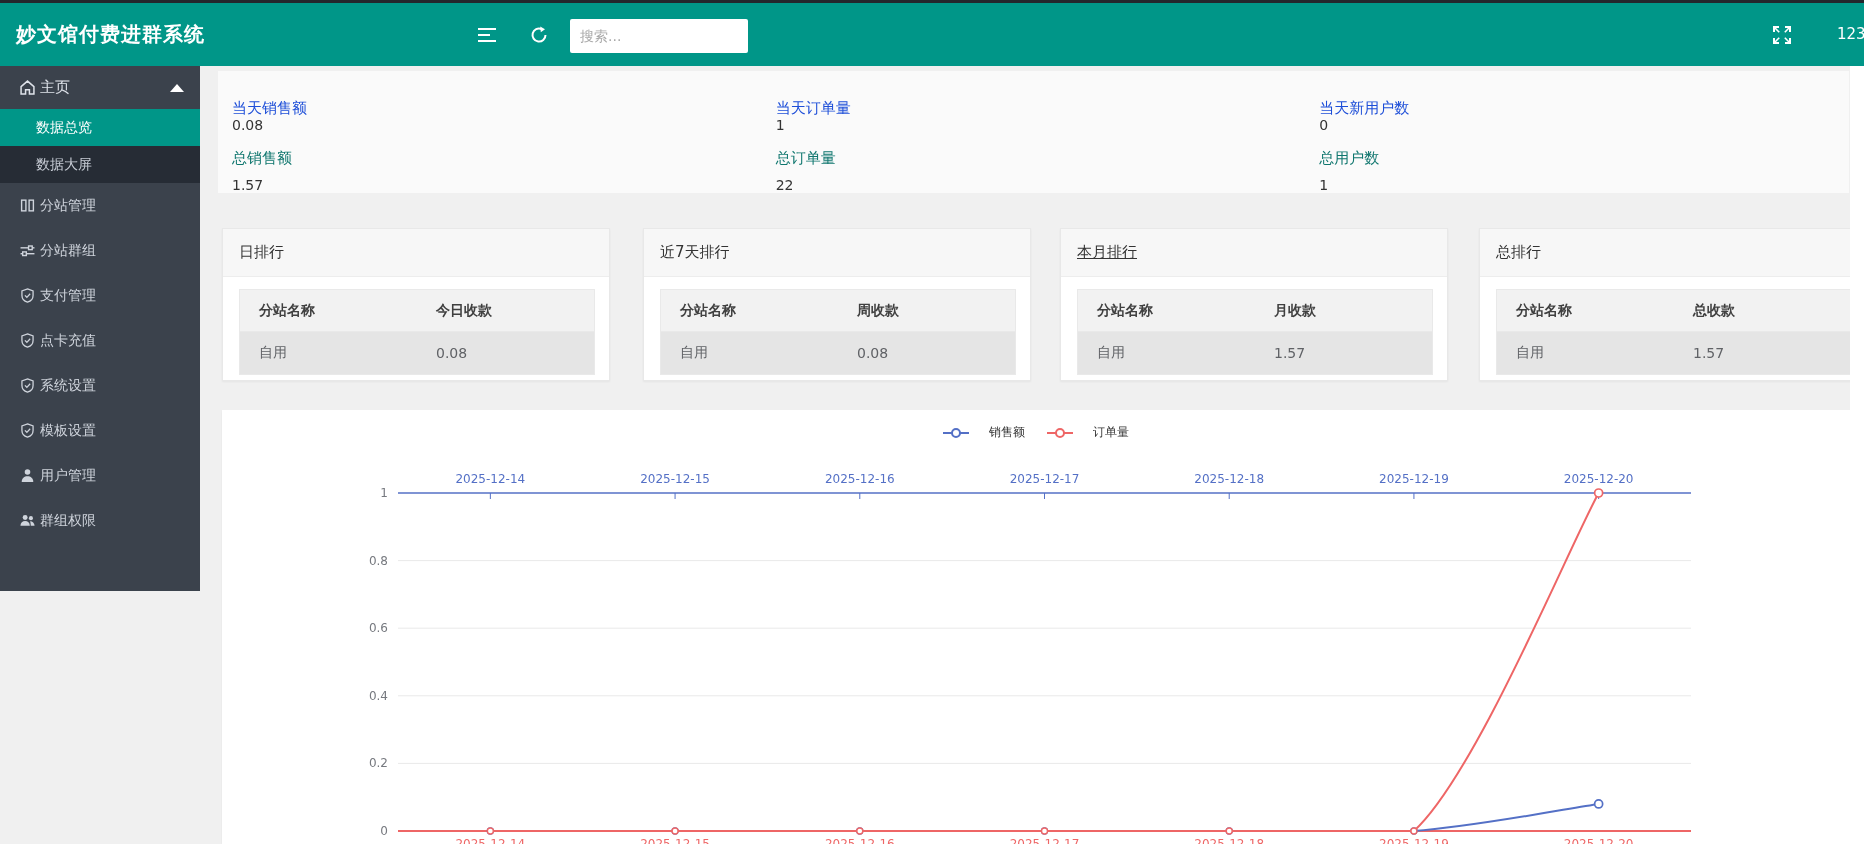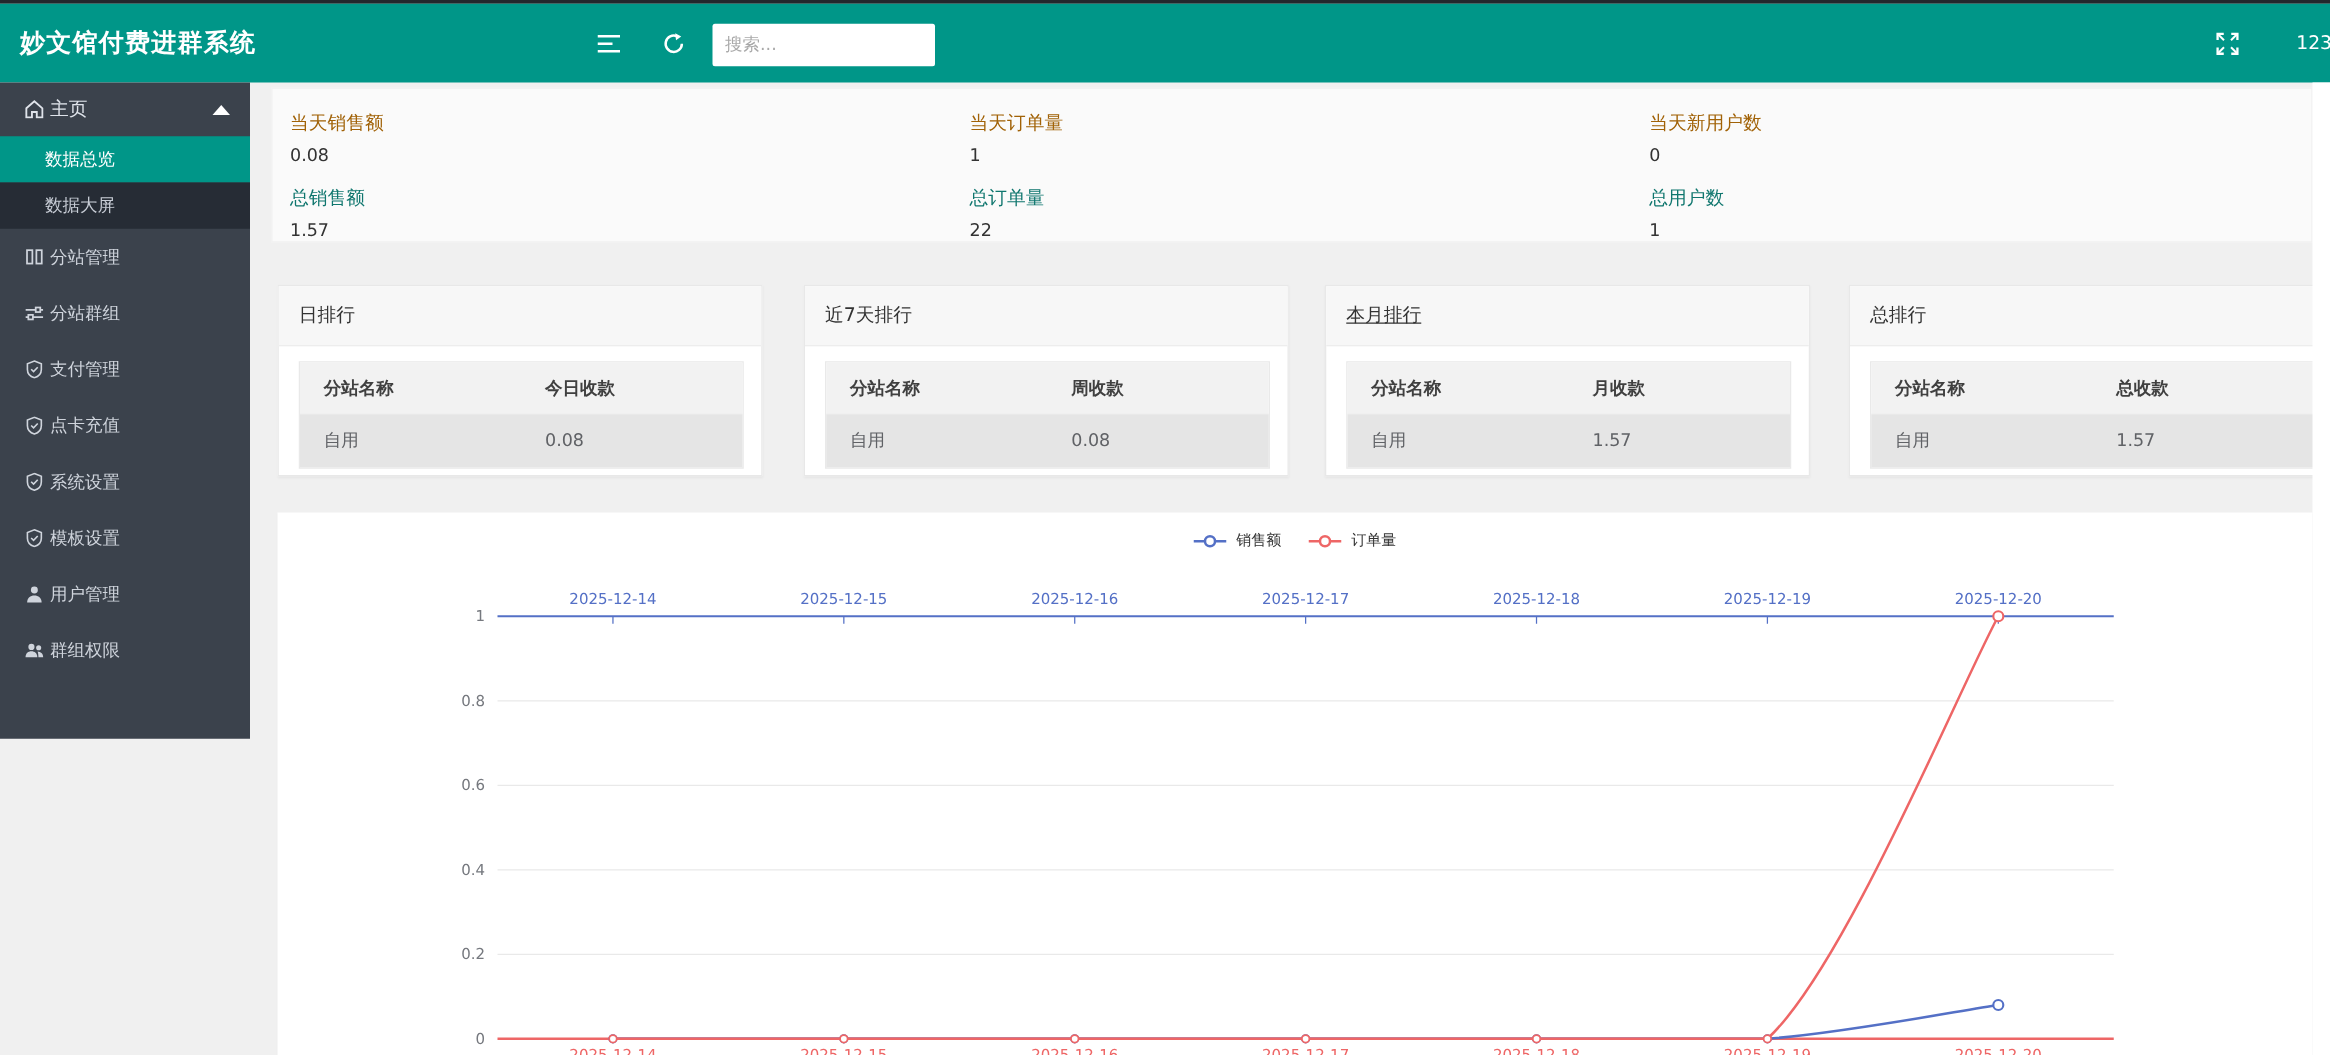--- a/index.html
+++ b/index.html
@@ -26,39 +26,39 @@
   .caret-up { position:absolute; right:16px; width:0; height:0; border-left:7px solid transparent; border-right:7px solid transparent; border-bottom:8px solid #fff; }
   .sub-row { height:37px; display:flex; align-items:center; font-size:14px; color:#c8cdd6; cursor:pointer; }
   .sub-row .lbl { padding-left:36px; }
   .sub-active { background:var(--primary,#009688); color:#fff; }
   .sub-plain  { background:#262c35; }
   .menu-item { height:45px; font-size:14px; color:#cfd4dc; }
 
   
   .stats-panel { position:absolute; left:217px; top:70px; width:1633px; height:124px; background:#fafafa; border:1px solid #f0f0f0; display:flex; }
   .stat-col { width:544px; position:relative; padding-left:14px; }
-  .stat-label1 { position:absolute; left:14px; top:18px; font-size:15px; color:#a16207; }
+  .stat-label1 { position:absolute; left:14px; top:28px; font-size:15px; color:#1d4ed8; }
   .stat-value1 { position:absolute; left:14px; top:46px; font-size:14px; color:#333; }
   .stat-label2 { position:absolute; left:14px; top:78px; font-size:15px; color:#0f766e; }
   .stat-value2 { position:absolute; left:14px; top:106px; font-size:14px; color:#333; }
 
   
   .rank-card { position:absolute; top:228px; width:388px; height:153px; background:#fff; border:1px solid #e8e8e8; box-shadow:0 1px 2px rgba(0,0,0,.05); }
   .rank-head { height:48px; line-height:47px; background:#f7f7f7; border-bottom:1px solid #ededed; padding-left:16px; font-size:15px; color:#333; }
   .rank-table { position:absolute; left:16px; top:60px; width:356px; border:1px solid #e9e9e9; }
   .rt-row { position:relative; height:42px; display:flex; align-items:center; }
   .rt-head { background:#f2f2f2; border-bottom:1px solid #e9e9e9; font-weight:bold; color:#404040; }
   .rt-c1 { position:absolute; left:19px; font-size:14px; }
   .rt-c2 { position:absolute; left:196px; font-size:14px; }
   .rt-body { color:#606266; background:#e5e5e5; }
 
   
   .chart-card { position:absolute; left:222px; top:410px; width:1628px; height:434px; background:#fff; box-shadow:0 1px 2px rgba(0,0,0,.05); }
   .legend { position:absolute; left:0; top:14px; width:100%; display:flex; justify-content:center; gap:22px; }
-  .legend-item { display:flex; align-items:center; gap:8px; cursor:pointer;text-align:center; }
+  .legend-item { display:flex; align-items:center; gap:20px; cursor:pointer;text-align:center; }
   .legend-icon { position:relative; width:26px; height:12px; }
   .legend-icon .ln { position:absolute; left:0; top:5px; width:26px; height:2px; }
   .legend-icon .cr { position:absolute; left:8px; top:1px; width:10px; height:10px; border-radius:50%; background:#fff; border-style:solid; border-width:2px; }
   .li-blue .ln { background:var(--c-blue); } .li-blue .cr { border-color:var(--c-blue); }
   .li-red  .ln { background:var(--c-red);  } .li-red  .cr { border-color:var(--c-red); }
   .legend-label { font-size:12px; color:#333; }
   #chart-svg { position:absolute; left:0; top:0; }
 
   .scrollbar-track { position:absolute; left:1850px; top:66px; width:14px; height:778px; background:#fff; z-index:10; }
 </style>

